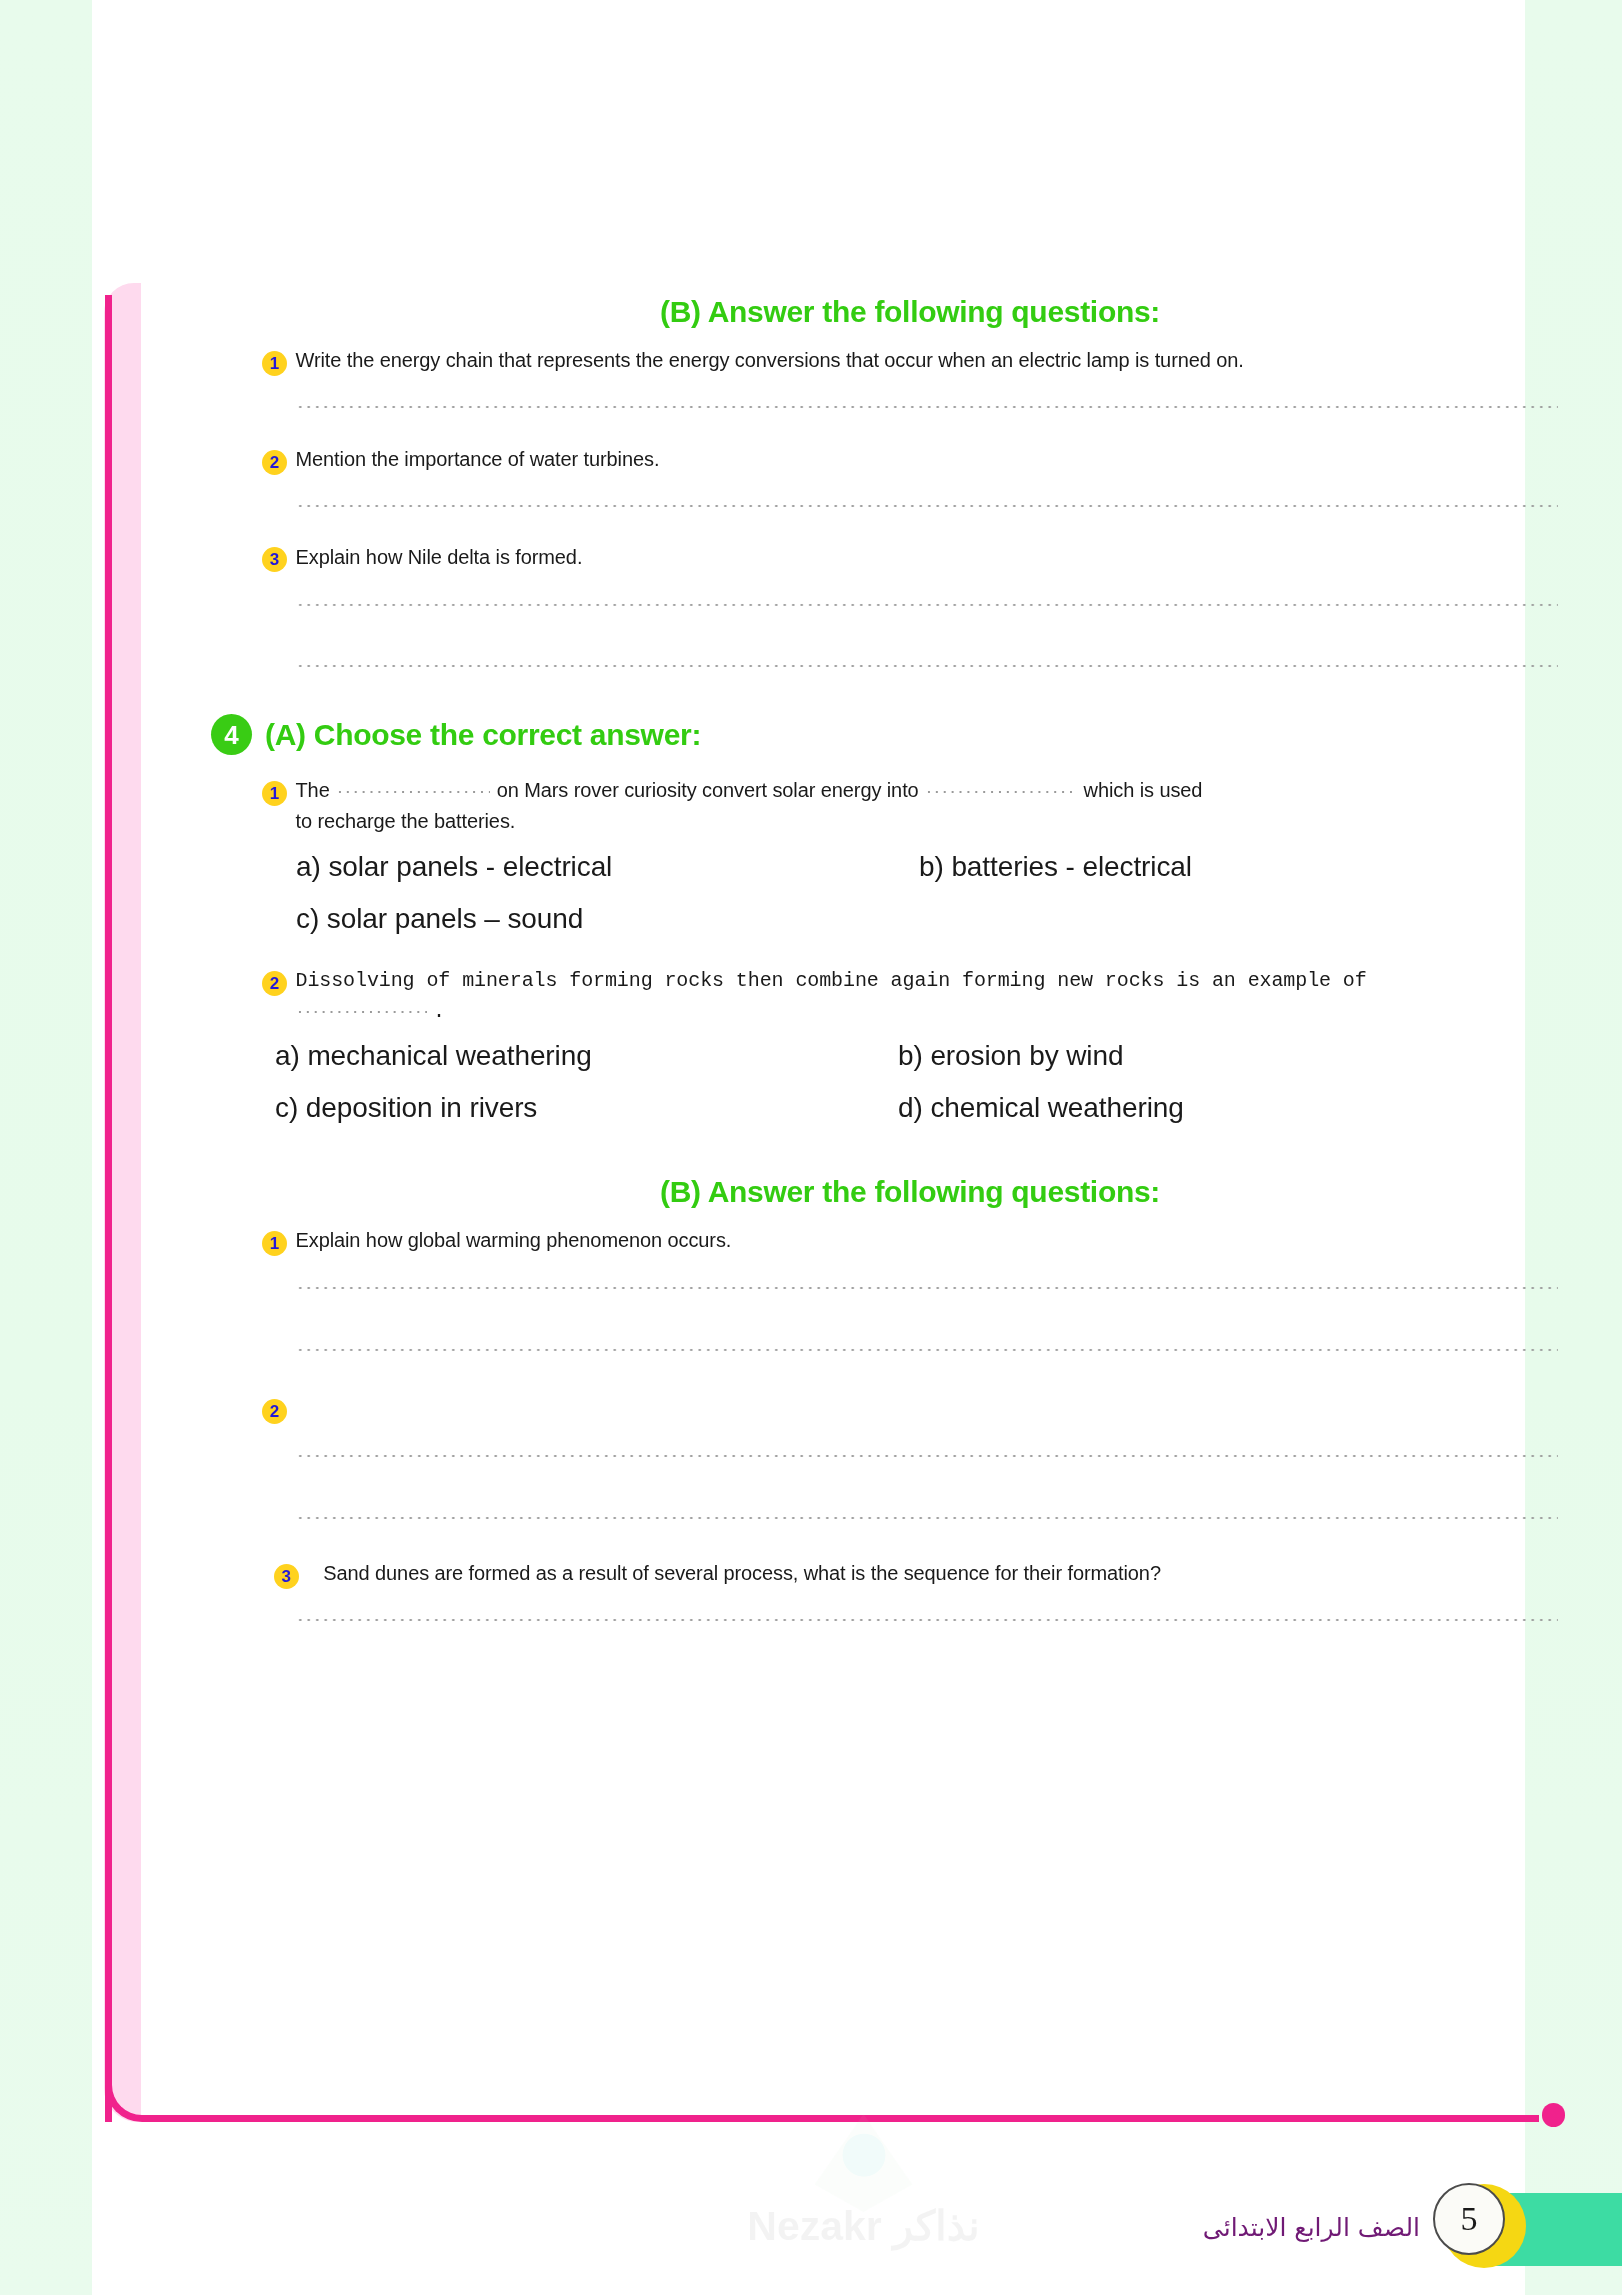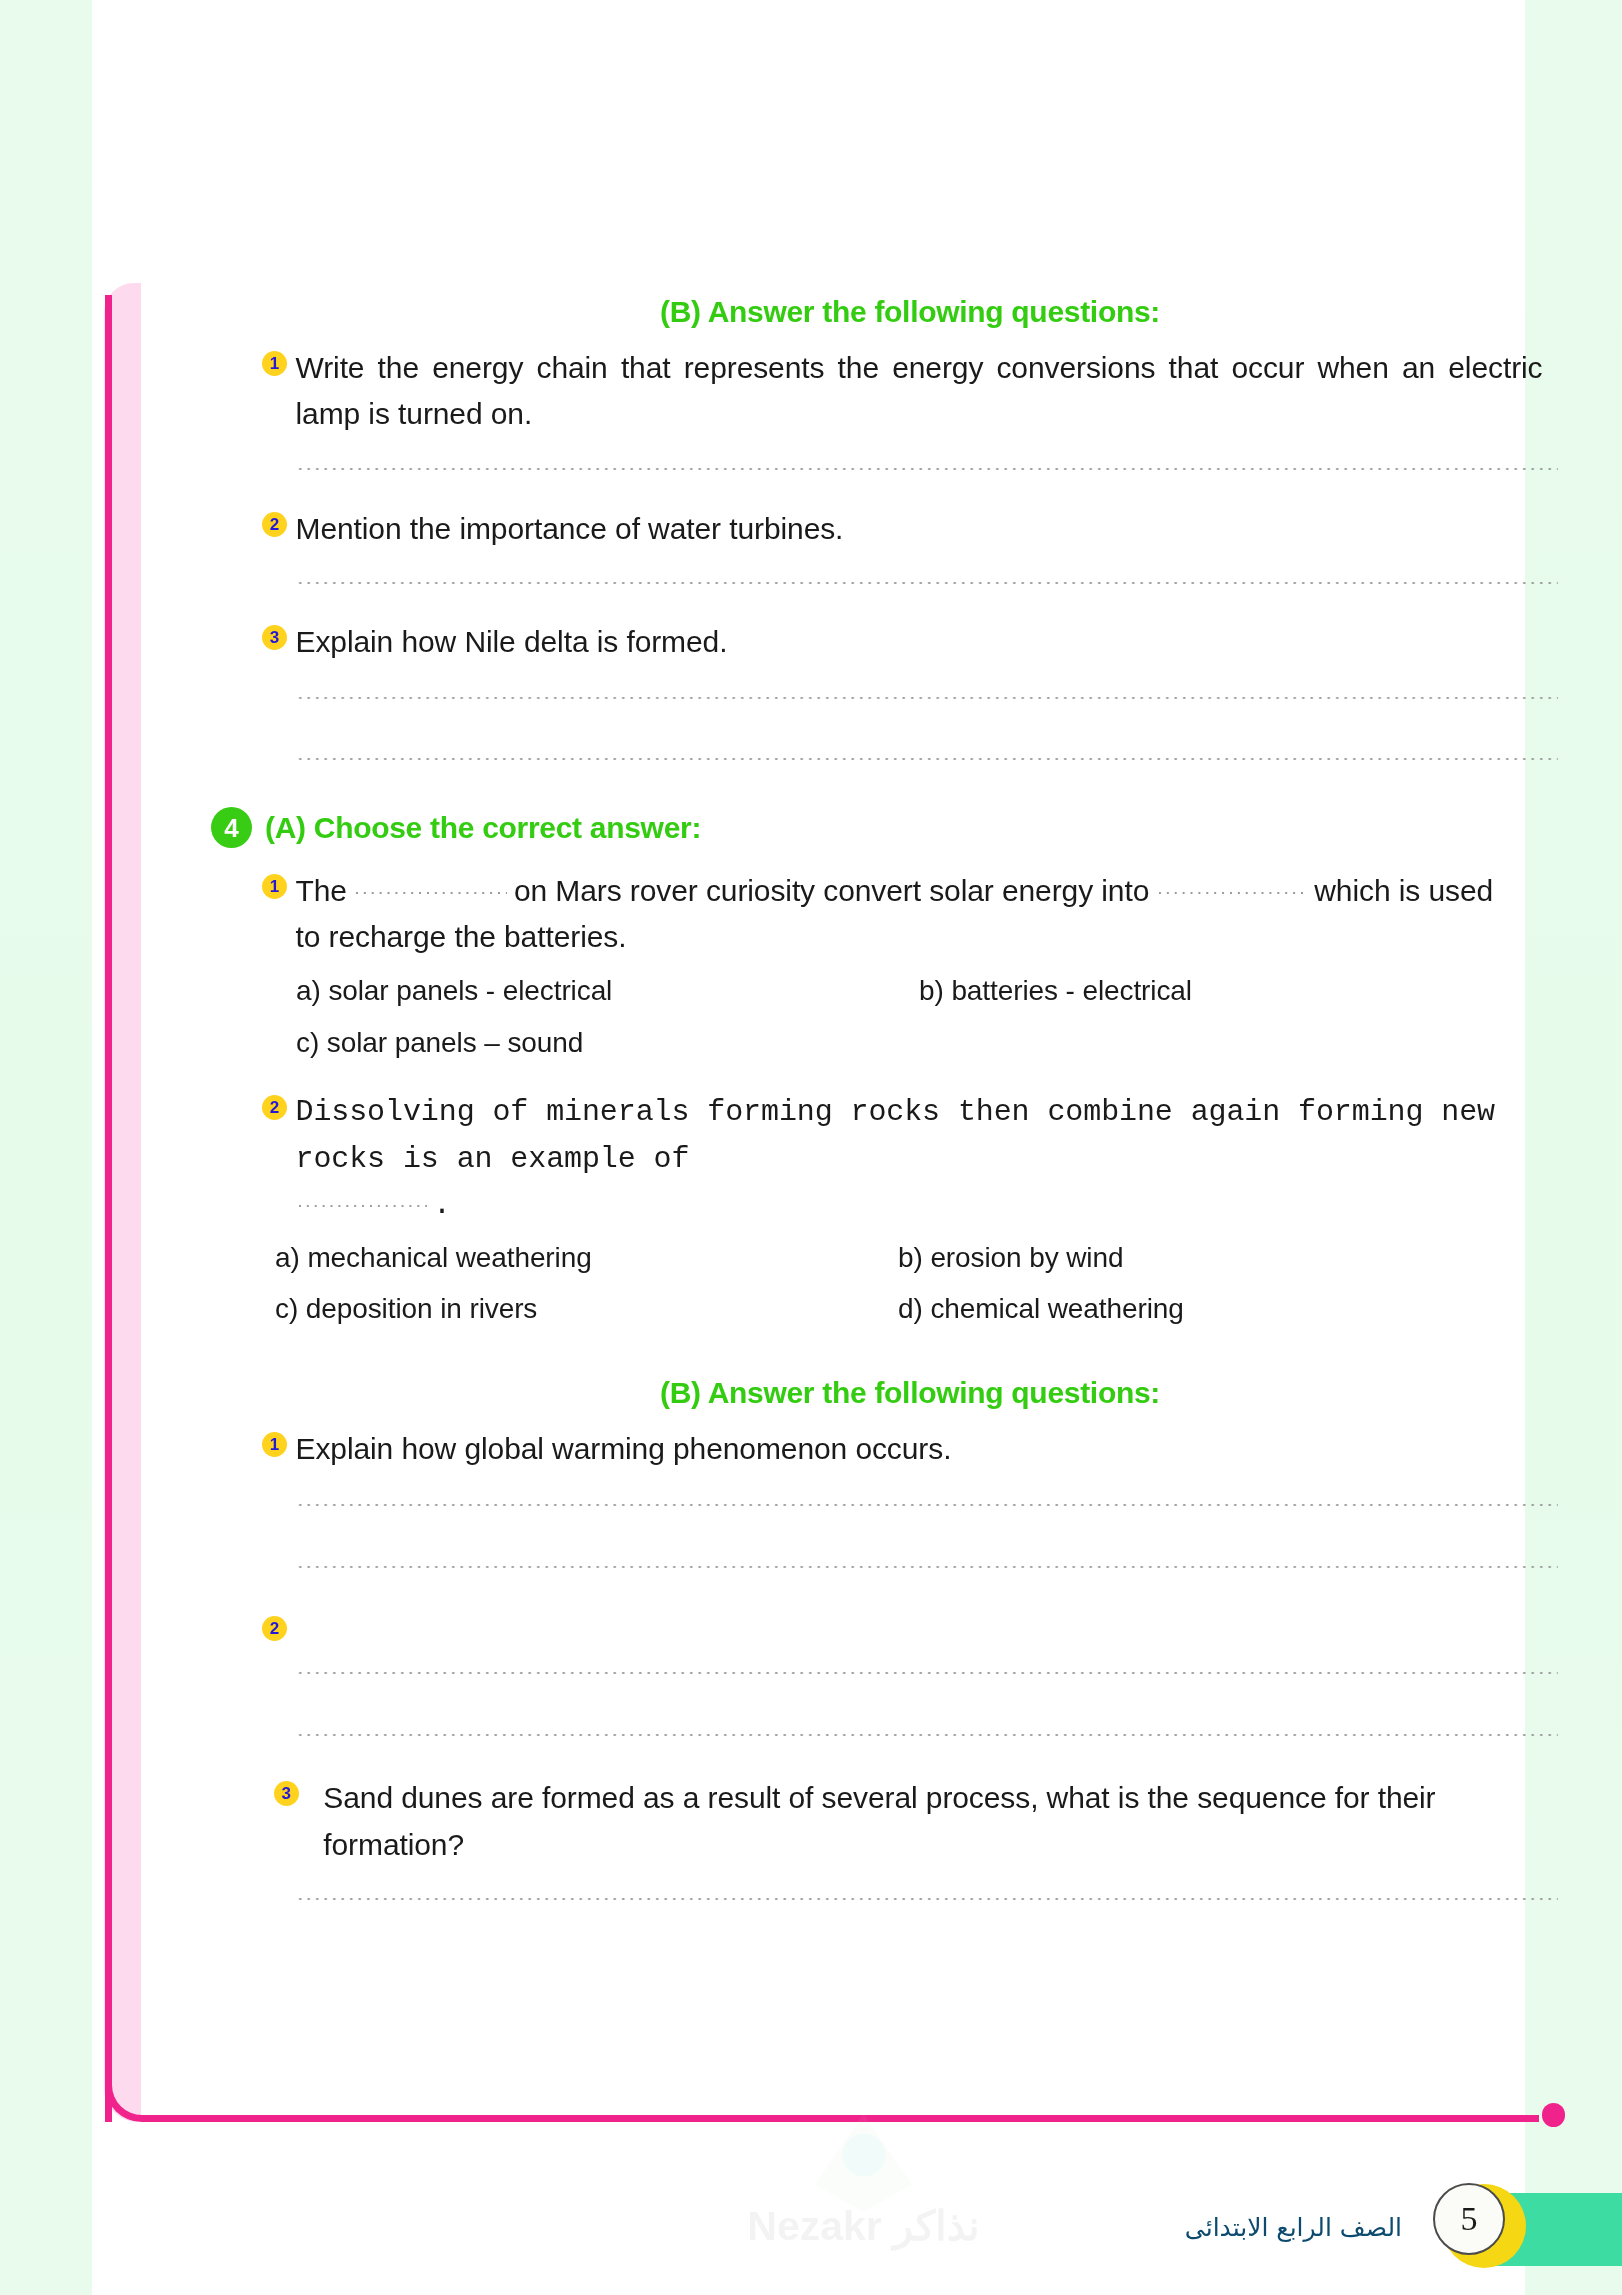--- a/index.html
+++ b/index.html
@@ -143,21 +143,21 @@
     font-size: 17px;
     font-weight: bold;
     display: flex;
     align-items: center;
     justify-content: center;
     flex: none;
     margin-top: 5.9px;
     line-height: 1;
   }
   .q-text {
-    font-size: 30px;
+    font-size: 20px;
     color: #1a1a1a;
     line-height: 1.55;
     letter-spacing: -0.1px;
   }
   .q-text.justify {
     text-align: justify;
     text-align-last: left;
   }
 
   
@@ -224,24 +224,24 @@
     font-size: 41px;
     font-weight: bold;
     color: #3a3a3a;
     white-space: nowrap;
     margin-top: -10.5px;
   }
 
   
   .footer-grade {
     position: absolute;
-    right: 221px;
+    right: 203px;
     top: 2213px;
     font-size: 25px;
-    color: #0c4a6e;
+    color: #701a75;
     direction: rtl;
     font-family: "DejaVu Sans", sans-serif;
     white-space: nowrap;
   }
   .pg-green {
     position: absolute;
     right: 0;
     top: 2193px;
     width: 136px;
     height: 73px;

